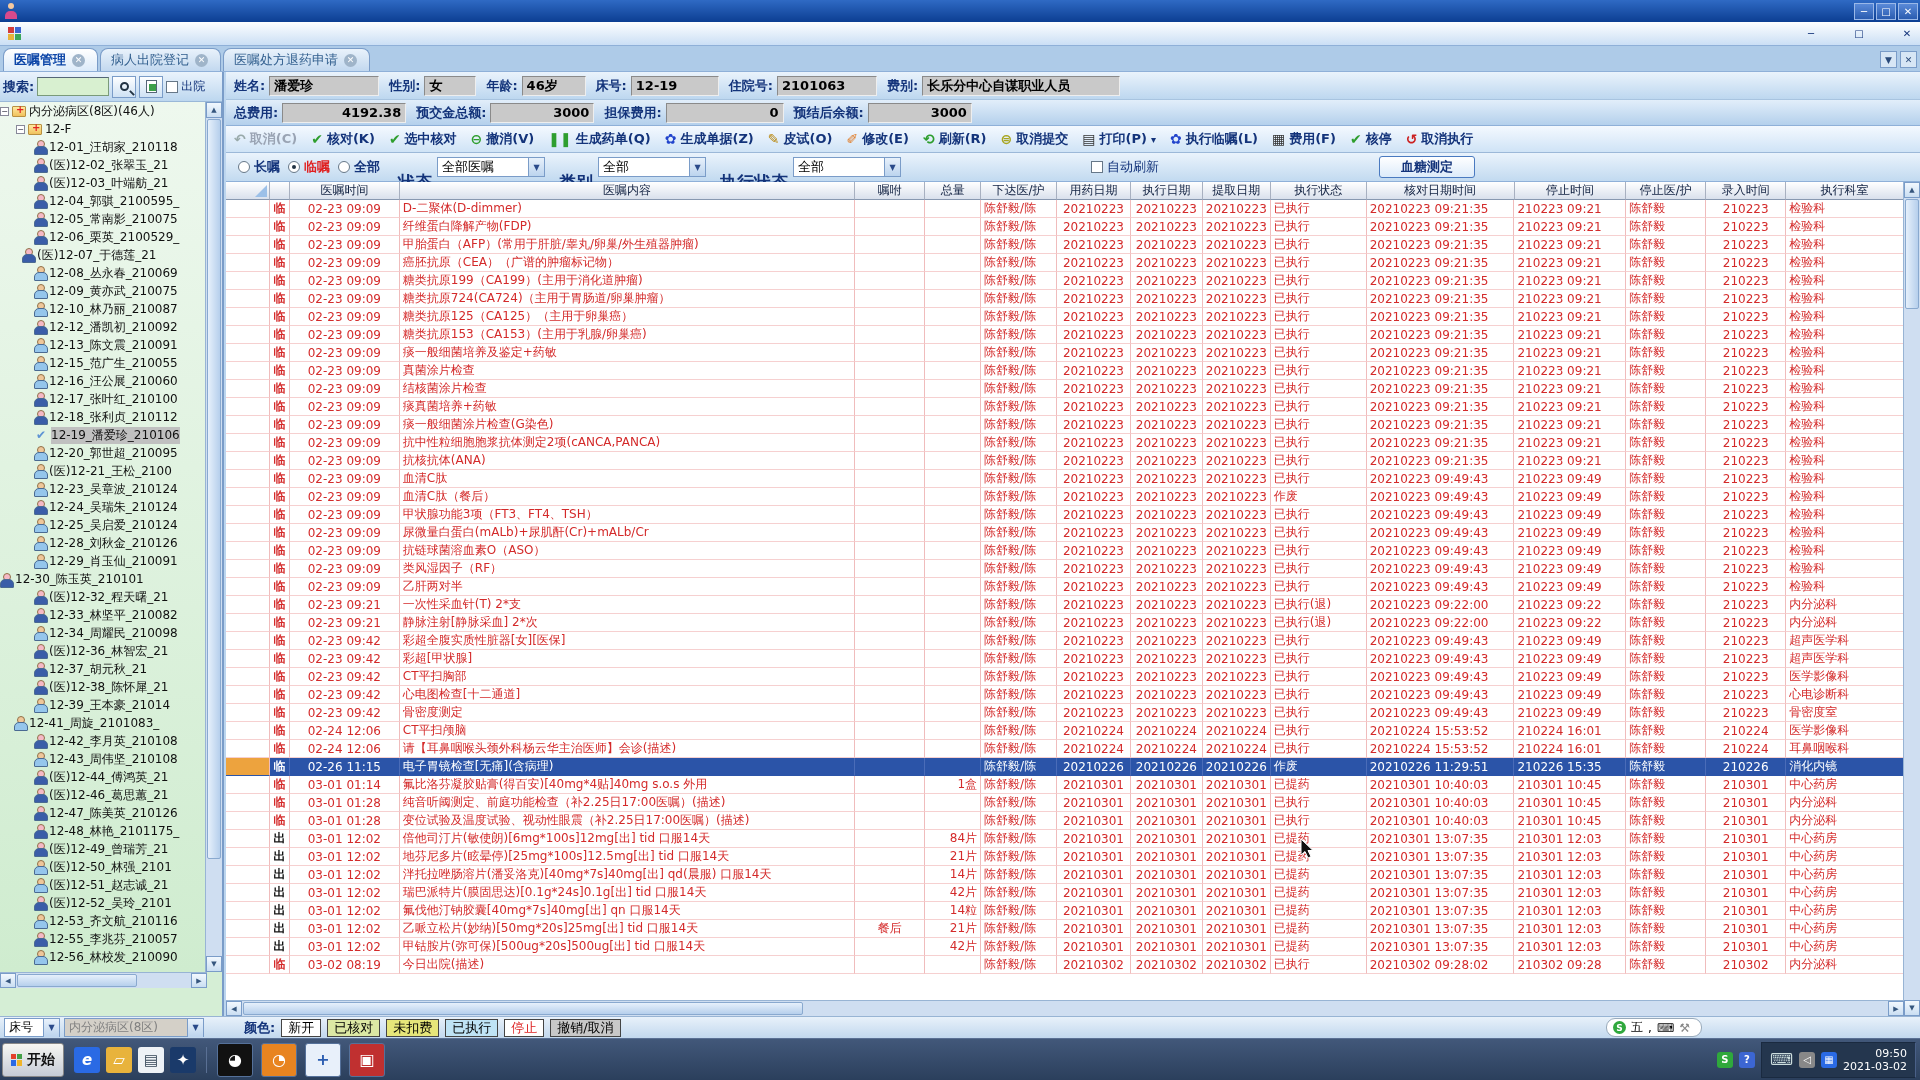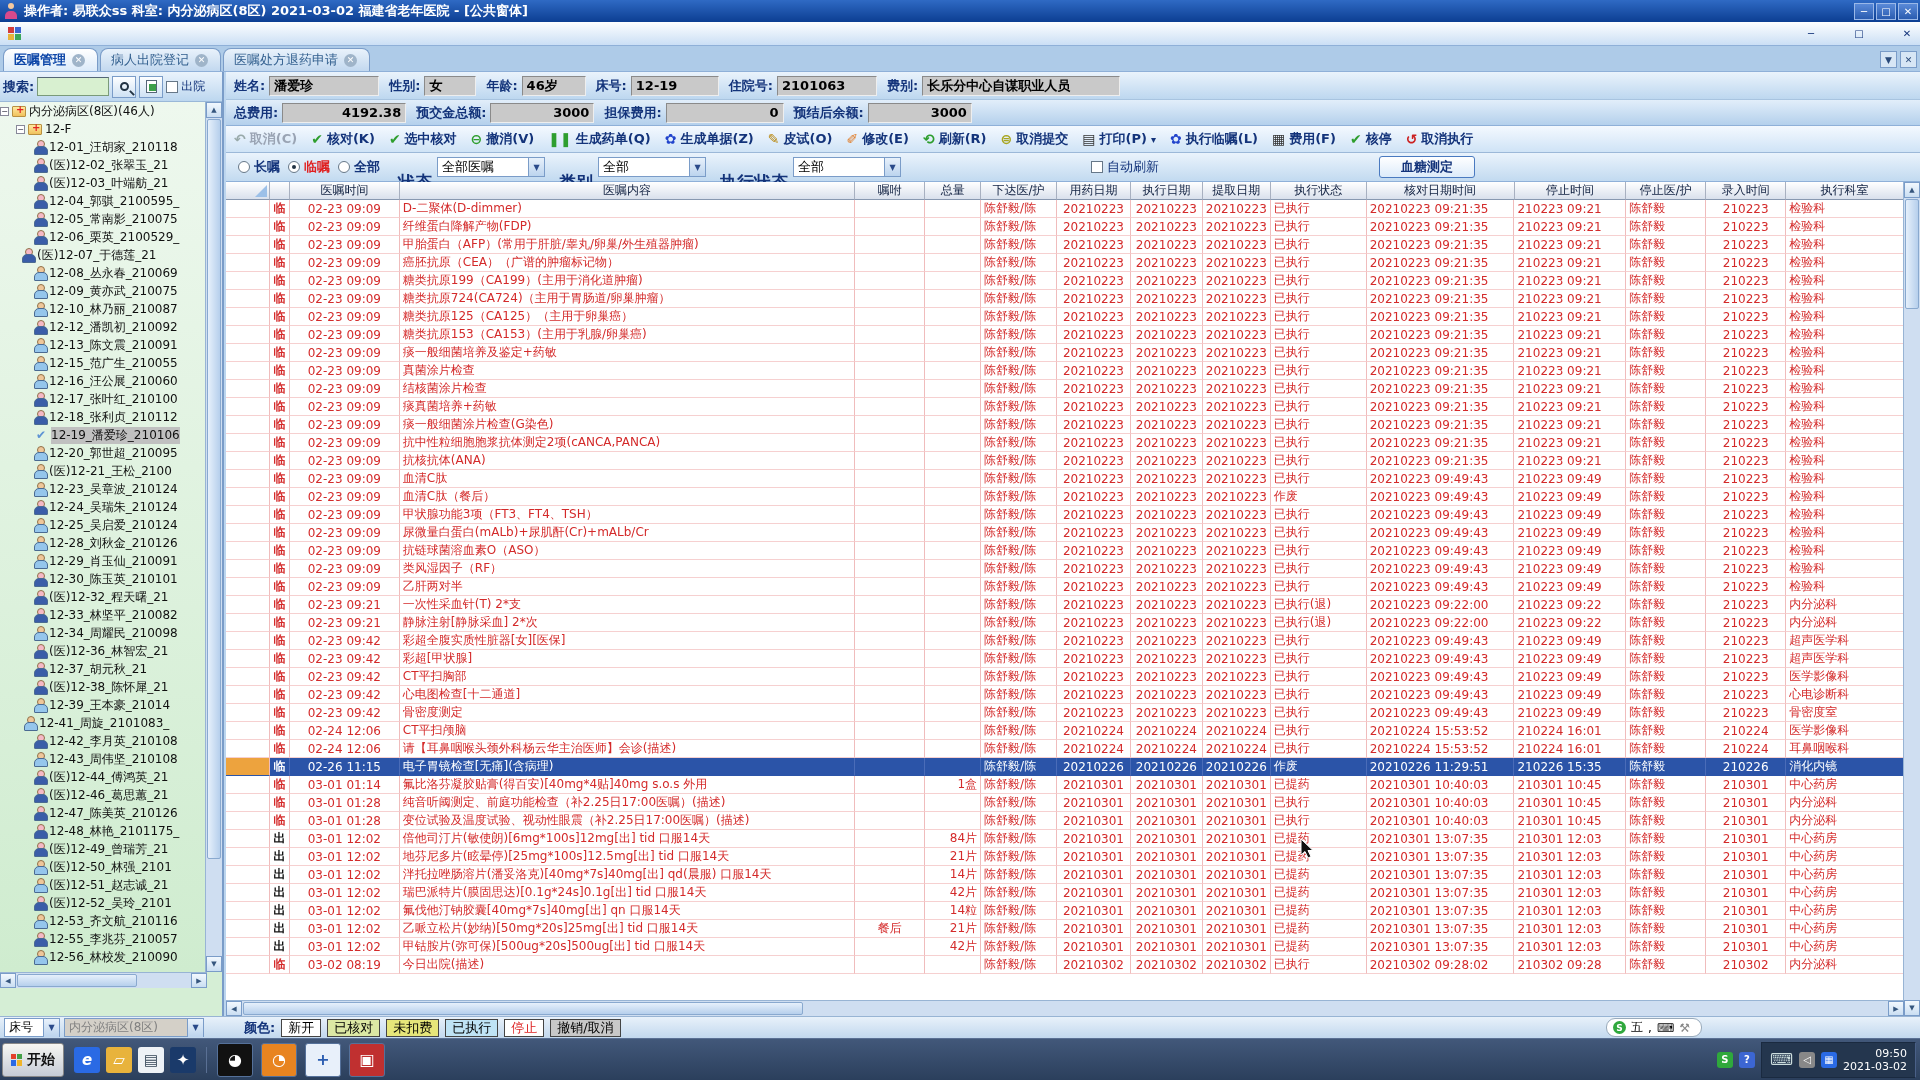--- a/index.html
+++ b/index.html
@@ -196,21 +196,20 @@
 
   .cursor { position:absolute; left:1300px; top:838px; z-index:99; }
 </style>
 </head>
 <body>
 
 <div class="win">
 
   <div class="titlebar">
     <span class="app-ico"></span>
-    <span>操作者: 易联众ss   科室: 内分泌病区(8区)   2021-03-02   福建省老年医院 - [公共窗体]</span>
     <span class="grow"></span>
     <span class="wbtn">─</span>
     <span class="wbtn">□</span>
     <span class="wbtn">✕</span>
   </div>
 
   <div class="menubar">
     <span class="menu-grid">
         <i></i>
         <i></i>
@@ -356,21 +355,21 @@
           <span class="tlabel">12-25_吴启爱_210124</span>
         </div>
         <div class="tline" style="padding-left: 34px;">
           <span class="av "></span>
           <span class="tlabel">12-28_刘秋金_210126</span>
         </div>
         <div class="tline" style="padding-left: 34px;">
           <span class="av "></span>
           <span class="tlabel">12-29_肖玉仙_210091</span>
         </div>
-        <div class="tline" style="padding-left: 34px;">
+        <div class="tline" style=" align-items: flex-end;">
           <span class="av f"></span>
           <span class="tlabel">12-30_陈玉英_210101</span>
         </div>
         <div class="tline" style="padding-left: 34px;">
           <span class="av f"></span>
           <span class="tlabel">(医)12-32_程天曙_21</span>
         </div>
         <div class="tline" style="padding-left: 34px;">
           <span class="av f"></span>
           <span class="tlabel">12-33_林坚平_210082</span>
@@ -388,21 +387,21 @@
           <span class="tlabel">12-37_胡元秋_21</span>
         </div>
         <div class="tline" style="padding-left: 34px;">
           <span class="av f"></span>
           <span class="tlabel">(医)12-38_陈怀犀_21</span>
         </div>
         <div class="tline" style="padding-left: 34px;">
           <span class="av "></span>
           <span class="tlabel">12-39_王本豪_21014</span>
         </div>
-        <div class="tline" style="padding-left: 24px;">
+        <div class="tline" style="padding-left: 14px;">
           <span class="av "></span>
           <span class="tlabel">12-41_周旋_2101083_</span>
         </div>
         <div class="tline" style="padding-left: 34px;">
           <span class="av f"></span>
           <span class="tlabel">12-42_李月英_210108</span>
         </div>
         <div class="tline" style="padding-left: 34px;">
           <span class="av "></span>
           <span class="tlabel">12-43_周伟坚_210108</span>

